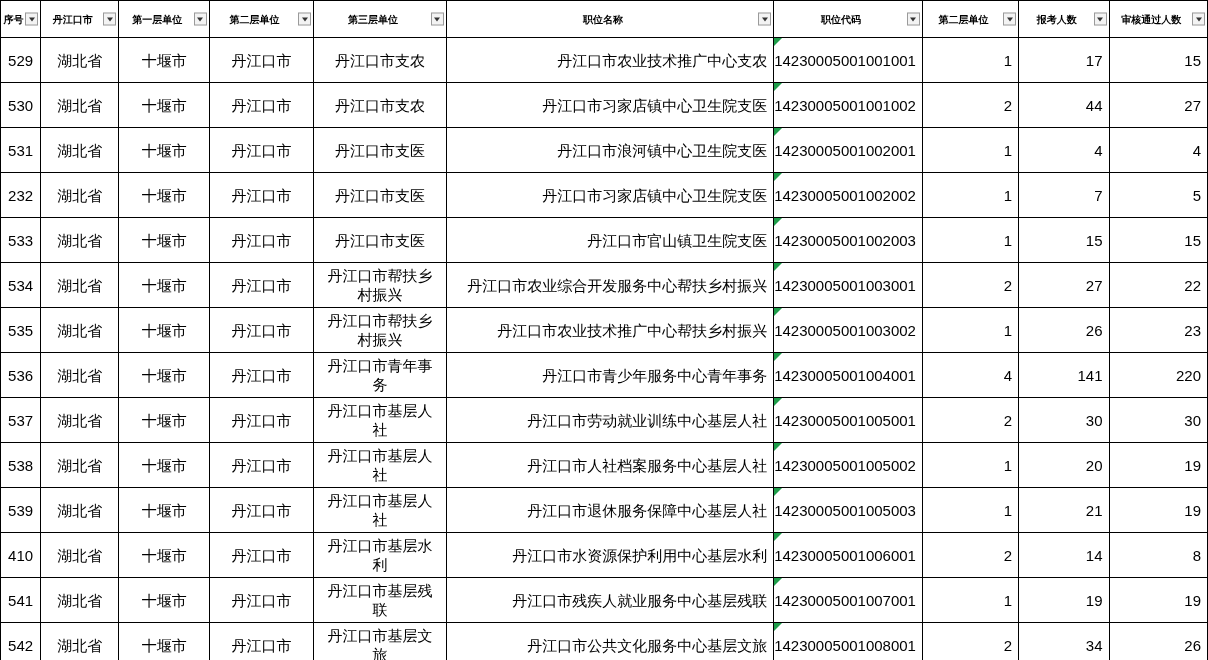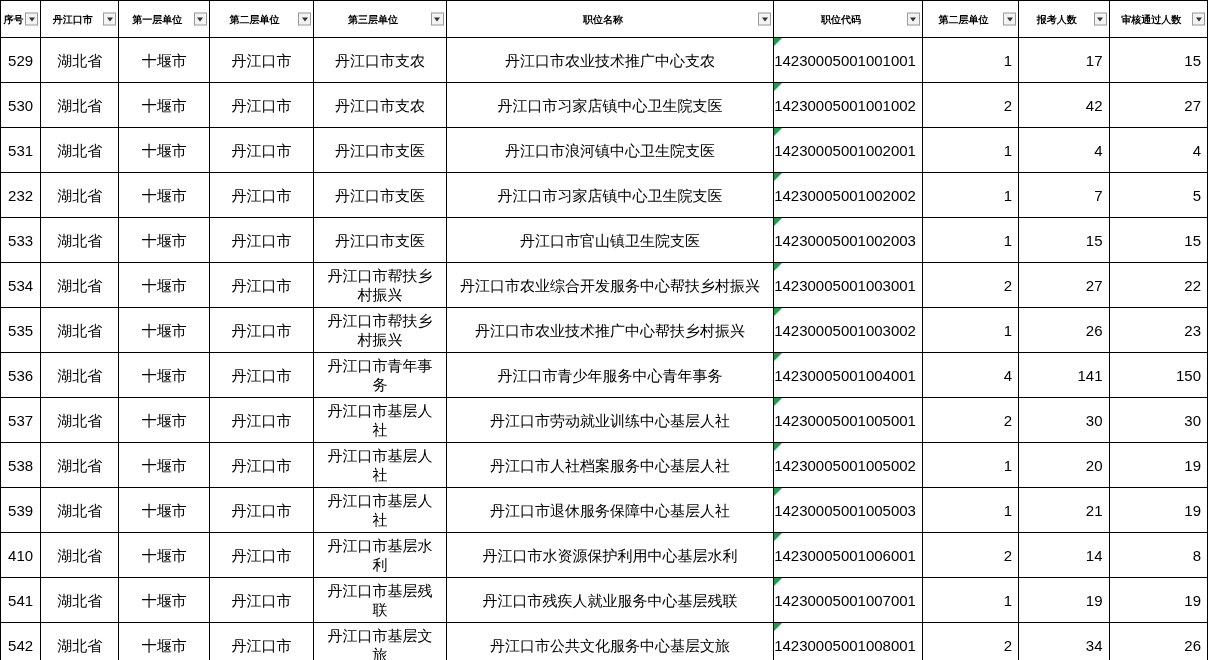--- a/index.html
+++ b/index.html
@@ -75,21 +75,21 @@
   tr.data-row td {
     height: 44px;
     font-size: 15px;
     line-height: 19px;
   }
   .cell-pad {
     padding: 0 6px;
     display: block;
   }
   .c-center { text-align: center; }
-  .c-left { text-align: center; }
+  .c-left { text-align: right; }
   .c-right { text-align: right; }
   .code-cell {
     position: relative;
     padding-left: 6px;
     text-align: left;
     font-size: 14.5px;
     line-height: 18px;
     word-break: break-all;
     margin-left: 24px;
   }
@@ -263,21 +263,21 @@
           <span class="cell-pad c-center">丹江口市支农</span>
         </td>
         <td>
           <span class="cell-pad c-left">丹江口市习家店镇中心卫生院支医</span>
         </td>
         <td class="code-cell"><span class="err-mark"></span><span>14230005001001002</span></td>
         <td>
           <span class="cell-pad c-right">2</span>
         </td>
         <td>
-          <span class="cell-pad c-right">42</span>
+          <span class="cell-pad c-right">44</span>
         </td>
         <td>
           <span class="cell-pad c-right">27</span>
         </td>
       </tr>
       <tr class="data-row">
         <td>
           <span class="cell-pad c-center">531</span>
         </td>
         <td>
@@ -446,21 +446,21 @@
           <span class="cell-pad c-left">丹江口市青少年服务中心青年事务</span>
         </td>
         <td class="code-cell"><span class="err-mark"></span><span>14230005001004001</span></td>
         <td>
           <span class="cell-pad c-right">4</span>
         </td>
         <td>
           <span class="cell-pad c-right">141</span>
         </td>
         <td>
-          <span class="cell-pad c-right">150</span>
+          <span class="cell-pad c-right">220</span>
         </td>
       </tr>
       <tr class="data-row">
         <td>
           <span class="cell-pad c-center">537</span>
         </td>
         <td>
           <span class="cell-pad c-center">湖北省</span>
         </td>
         <td>

